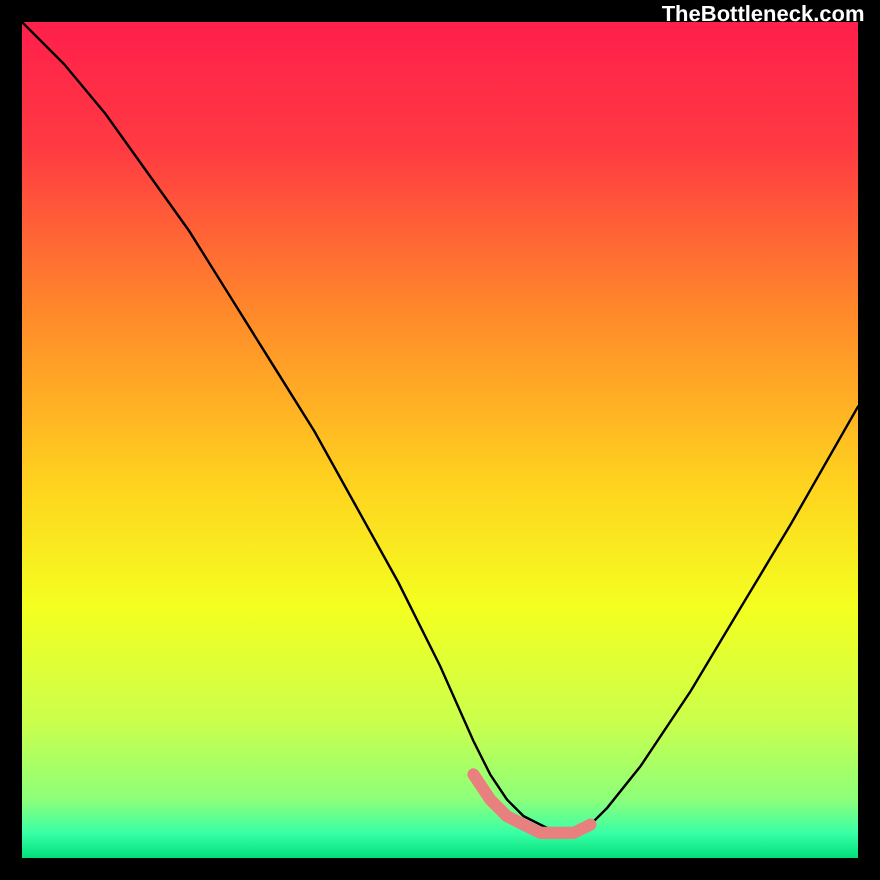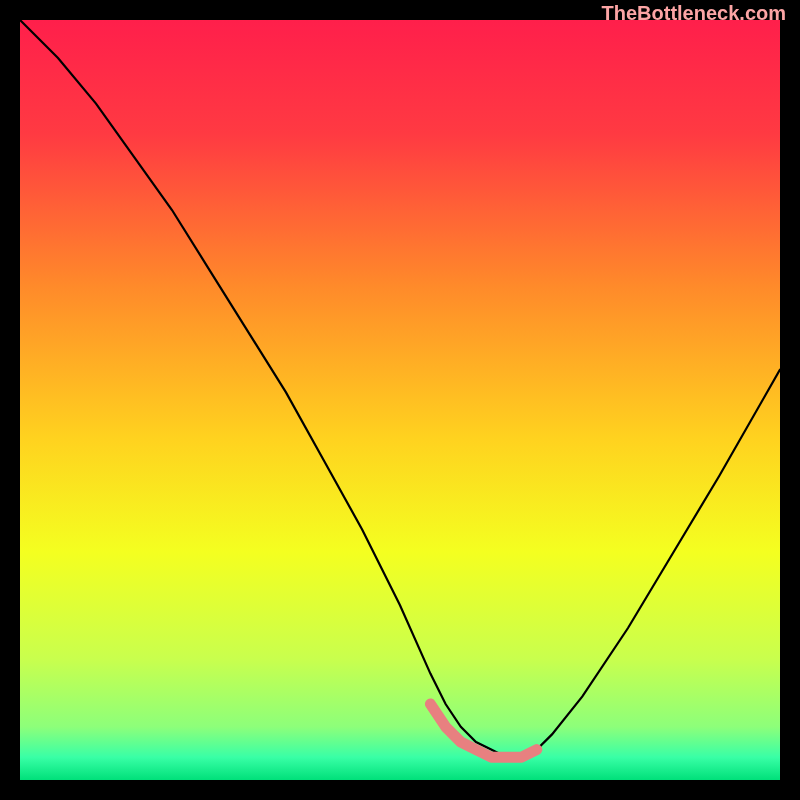--- a/index.html
+++ b/index.html
@@ -23,21 +23,21 @@
     width: 760px;
     height: 760px;
   }
   .attribution {
     position: absolute;
     top: 2px;
     right: 14px;
     font-family: Arial, Helvetica, sans-serif;
     font-size: 20px;
     font-weight: bold;
-    color: #fca5a5;
+    color: #ffffff;
     z-index: 10;
   }
   svg {
     display: block;
   }
 </style>
 </head>
 <body>
 
 <div class="chart-container">

